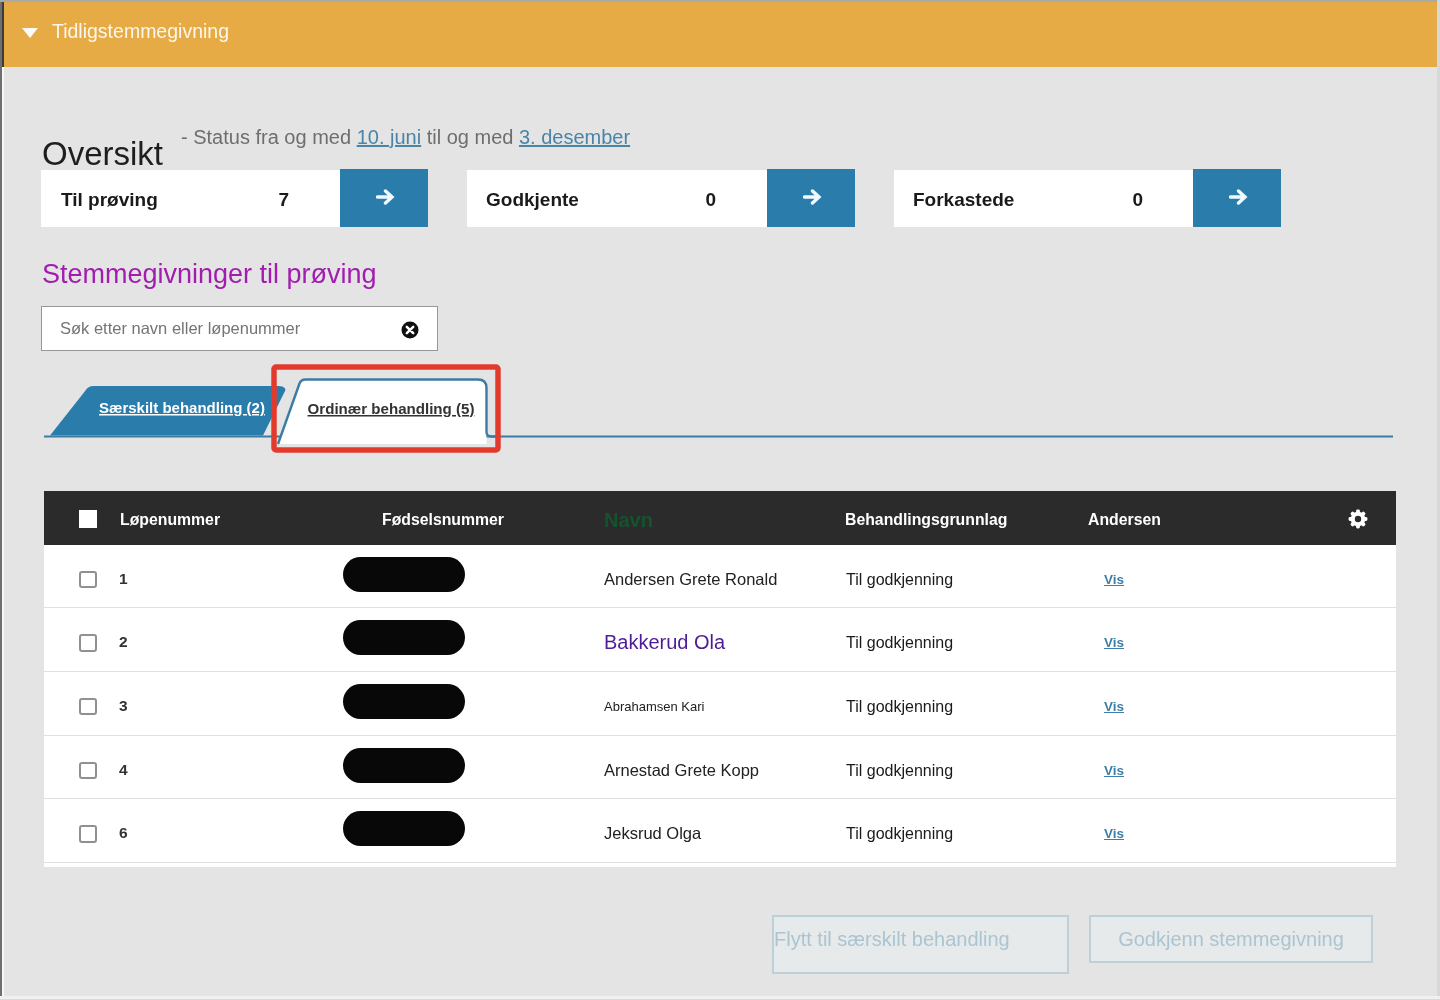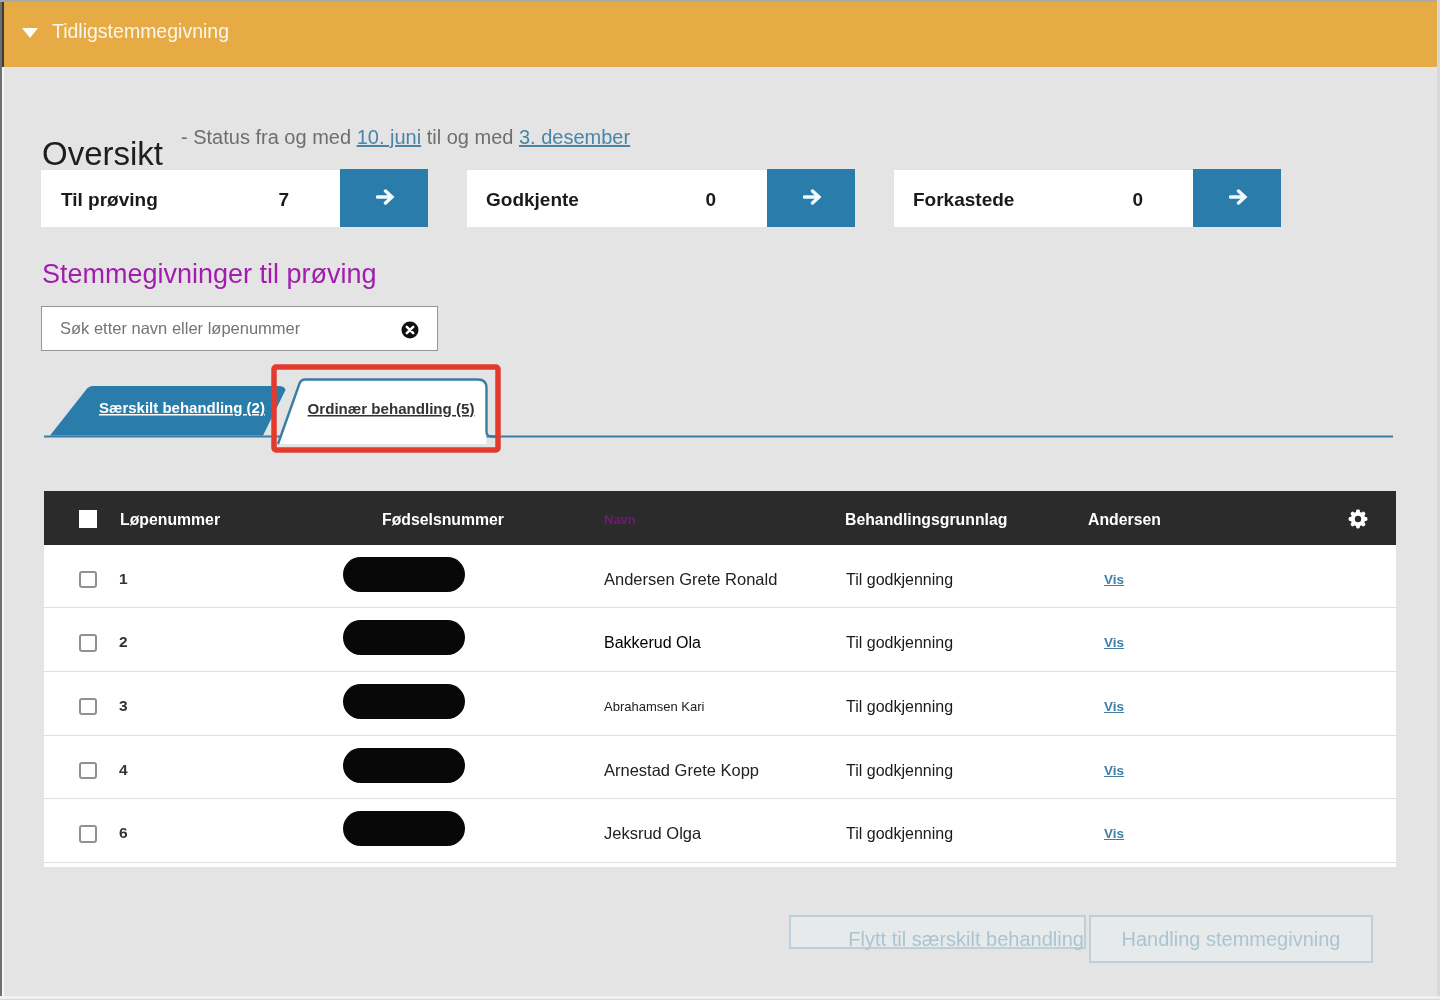--- a/index.html
+++ b/index.html
@@ -65,21 +65,21 @@
   <path d="M278 84 L299.5 23.5 Q301 19.5 305.5 19.5 L478 19.5 Q486.5 19.5 486.5 28 L486.5 72 Q486.5 76.5 491.5 76.5 L496 76.5" stroke="#3a7ca3" stroke-width="2.4" fill="none"></path>
   <text x="391" y="54" font-size="15.1" font-weight="bold" fill="#333333" text-anchor="middle" text-decoration="underline" font-family="Liberation Sans">Ordinær behandling (5)</text>
   <rect x="274" y="7" width="224" height="83" fill="none" stroke="#e23b2e" stroke-width="5.5" rx="2"></rect>
 </svg>
 
 <div class="abs" style="left:44px;top:490.5px;width:1352px;height:376.5px;background:#fff;"></div>
 <div class="abs" style="left:44px;top:490.5px;width:1352px;height:54px;background:#2b2b2b;"></div>
 <div class="abs" style="left:79px;top:510px;width:17.5px;height:17.5px;background:#fff;"></div>
 <div class="abs" style="left:120px;top:512px;font-size:15.8px;line-height:16px;font-weight:bold;color:#fff;">Løpenummer</div>
 <div class="abs" style="left:358px;top:512px;font-size:15.8px;line-height:16px;font-weight:bold;color:#fff;margin-left:24px;">Fødselsnummer</div>
-<div class="abs" style="left:604px;top:512px;font-size:13px;line-height:16px;font-weight:bold;color:#701a75;">Navn</div>
+<div class="abs" style="left:604px;top:512px;font-size:20px;line-height:16px;font-weight:bold;color:#14532d;">Navn</div>
 <div class="abs" style="left:845px;top:512px;font-size:15.8px;line-height:16px;font-weight:bold;color:#fff;">Behandlingsgrunnlag</div>
 <div class="abs" style="left:1088px;top:512px;font-size:15.8px;line-height:16px;font-weight:bold;color:#fff;">Andersen</div>
 <svg class="abs" style="left:1347px;top:508px;" width="22" height="22" viewBox="0 0 22 22">
     <g fill="#fff">
       <circle cx="11" cy="11" r="7.3"></circle>
       <g>
         <rect x="9.1" y="1.6" width="3.8" height="4.6" rx="1.4"></rect>
         <rect x="9.1" y="1.6" width="3.8" height="4.6" rx="1.4" transform="rotate(45 11 11)"></rect>
         <rect x="9.1" y="1.6" width="3.8" height="4.6" rx="1.4" transform="rotate(90 11 11)"></rect>
         <rect x="9.1" y="1.6" width="3.8" height="4.6" rx="1.4" transform="rotate(135 11 11)"></rect>
@@ -97,21 +97,21 @@
     <div class="abs" style="left:79px;top:570.5px;width:17.5px;height:17.5px;border:2px solid #909090;border-radius:3px;background:#fff;"></div>
     <div class="abs" style="left:119px;top:570.5px;font-size:15.5px;line-height:16px;font-weight:bold;color:#333;">1</div>
     <div class="abs" style="left:343px;top:556.5px;width:122px;height:35px;border-radius:17.5px;background:#080808;"></div>
     <div class="abs" style="left:604px;top:570.5px;font-size:16.5px;line-height:17px;color:#222;">Andersen Grete Ronald</div>
     <div class="abs" style="left:846px;top:570.5px;font-size:16px;line-height:17px;color:#1a1a1a;">Til godkjenning</div>
     <div class="abs" style="left:1104px;top:572.5px;font-size:13.5px;line-height:14px;font-weight:bold;color:#3f7fa7;text-decoration:underline;">Vis</div>
     <div class="abs" style="left:44px;top:670.9000000000001px;width:1352px;height:1px;background:#e0e0e0;"></div>
     <div class="abs" style="left:79px;top:634.2px;width:17.5px;height:17.5px;border:2px solid #909090;border-radius:3px;background:#fff;"></div>
     <div class="abs" style="left:119px;top:634.2px;font-size:15.5px;line-height:16px;font-weight:bold;color:#333;">2</div>
     <div class="abs" style="left:343px;top:620.2px;width:122px;height:35px;border-radius:17.5px;background:#080808;"></div>
-    <div class="abs" style="left:604px;top:634.2px;font-size:16px;line-height:17px;color:#000000;">Bakkerud Ola</div>
+    <div class="abs" style="left:604px;top:634.2px;font-size:20px;line-height:17px;color:#4c1d95;">Bakkerud Ola</div>
     <div class="abs" style="left:846px;top:634.2px;font-size:16px;line-height:17px;color:#1a1a1a;">Til godkjenning</div>
     <div class="abs" style="left:1104px;top:636.2px;font-size:13.5px;line-height:14px;font-weight:bold;color:#3f7fa7;text-decoration:underline;">Vis</div>
     <div class="abs" style="left:44px;top:734.6px;width:1352px;height:1px;background:#e0e0e0;"></div>
     <div class="abs" style="left:79px;top:697.9px;width:17.5px;height:17.5px;border:2px solid #909090;border-radius:3px;background:#fff;"></div>
     <div class="abs" style="left:119px;top:697.9px;font-size:15.5px;line-height:16px;font-weight:bold;color:#333;">3</div>
     <div class="abs" style="left:343px;top:683.9px;width:122px;height:35px;border-radius:17.5px;background:#080808;"></div>
     <div class="abs" style="left:604px;top:697.9px;font-size:13px;line-height:17px;color:#222;">Abrahamsen Kari</div>
     <div class="abs" style="left:846px;top:697.9px;font-size:16px;line-height:17px;color:#1a1a1a;">Til godkjenning</div>
     <div class="abs" style="left:1104px;top:699.9px;font-size:13.5px;line-height:14px;font-weight:bold;color:#3f7fa7;text-decoration:underline;">Vis</div>
     <div class="abs" style="left:44px;top:798.3000000000001px;width:1352px;height:1px;background:#e0e0e0;"></div>
@@ -123,14 +123,14 @@
     <div class="abs" style="left:1104px;top:763.6px;font-size:13.5px;line-height:14px;font-weight:bold;color:#3f7fa7;text-decoration:underline;">Vis</div>
     <div class="abs" style="left:44px;top:862px;width:1352px;height:1px;background:#e0e0e0;"></div>
     <div class="abs" style="left:79px;top:825.3px;width:17.5px;height:17.5px;border:2px solid #909090;border-radius:3px;background:#fff;"></div>
     <div class="abs" style="left:119px;top:825.3px;font-size:15.5px;line-height:16px;font-weight:bold;color:#333;">6</div>
     <div class="abs" style="left:343px;top:811.3px;width:122px;height:35px;border-radius:17.5px;background:#080808;"></div>
     <div class="abs" style="left:604px;top:825.3px;font-size:16.5px;line-height:17px;color:#222;">Jeksrud Olga</div>
     <div class="abs" style="left:846px;top:825.3px;font-size:16px;line-height:17px;color:#1a1a1a;">Til godkjenning</div>
     <div class="abs" style="left:1104px;top:827.3px;font-size:13.5px;line-height:14px;font-weight:bold;color:#3f7fa7;text-decoration:underline;">Vis</div>
   </div>
 
-<div class="abs" style="left:772px;top:915px;width:297px;height:34px;border:2px solid #bdd0da;background:#e7eaeb;color:#abc4d2;font-size:20px;line-height:44px;text-align:right;margin-left:17px;">Flytt til særskilt behandling</div>
-<div class="abs" style="left:1089px;top:915px;width:284px;height:48px;border:2px solid #bdd0da;background:#e7eaeb;color:#abc4d2;font-size:20px;line-height:44px;text-align:center;">Handling stemmegivning</div>
+<div class="abs" style="left:772px;top:915px;width:297px;height:59px;border:2px solid #bdd0da;background:#e7eaeb;color:#abc4d2;font-size:20px;line-height:44px;text-align:left;">Flytt til særskilt behandling</div>
+<div class="abs" style="left:1089px;top:915px;width:284px;height:48px;border:2px solid #bdd0da;background:#e7eaeb;color:#abc4d2;font-size:20px;line-height:44px;text-align:center;">Godkjenn stemmegivning</div>
 
 </body></html>

